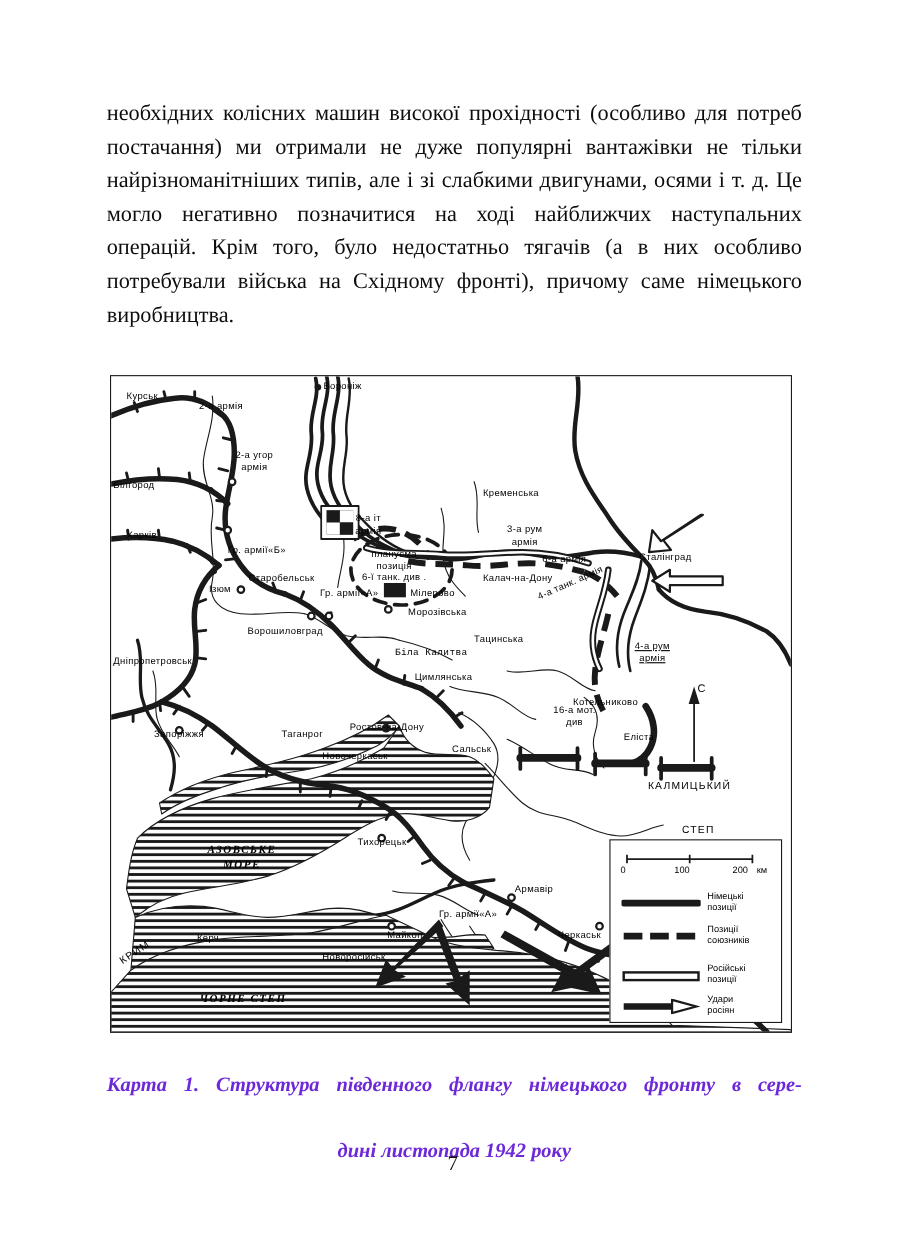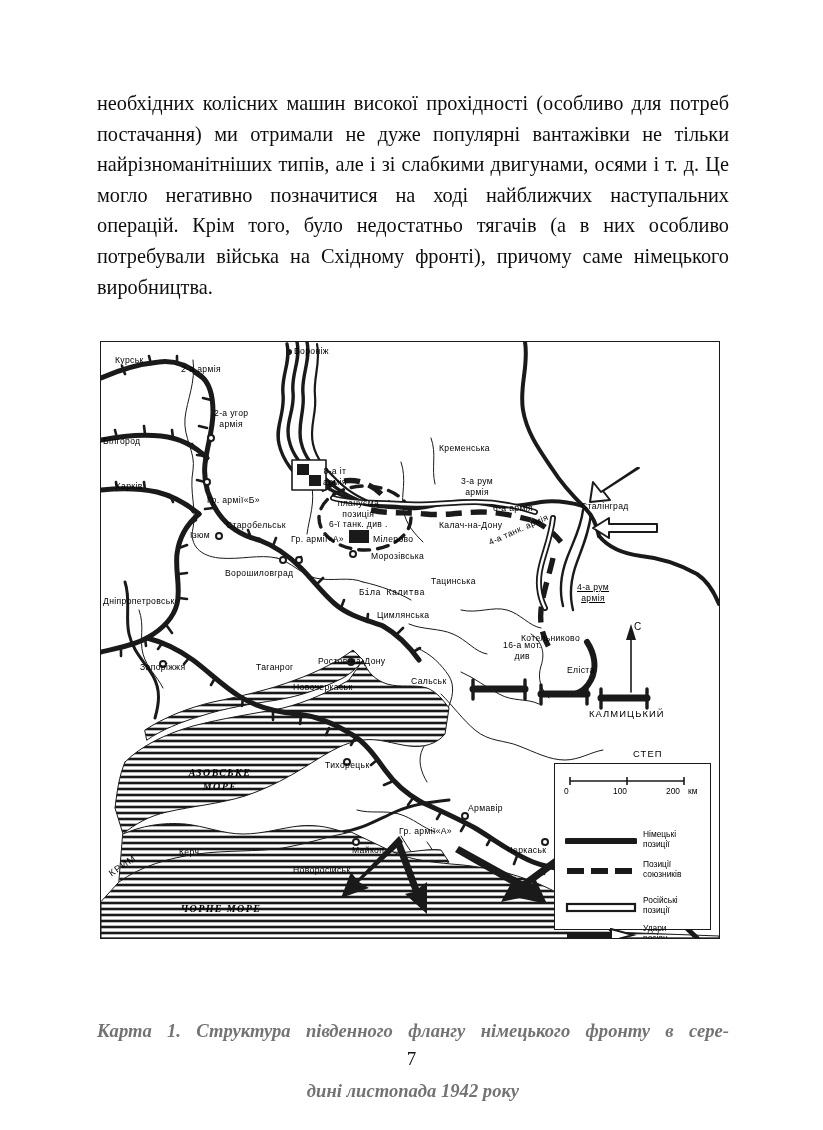--- a/index.html
+++ b/index.html
@@ -98,21 +98,20 @@
     font-family: "Liberation Sans", sans-serif;
     font-size: 8.4px;
     color: #000;
   }
   .scale-nums span { position: absolute; }
   .legend-row {
     position: absolute;
     left: 10px;
     width: 140px;
     height: 26px;
-    margin-top: 20px;
   }
   .legend-sym {
     position: absolute;
     left: 0px;
     top: 4px;
     width: 72px;
     height: 14px;
   }
   .legend-text {
     position: absolute;
@@ -130,22 +129,21 @@
     position: absolute;
     left: 97px;
     top: 972px;
     width: 632px;
     font-family: "Liberation Serif", serif;
     font-style: italic;
     font-weight: bold;
     font-size: 18.6px;
     line-height: 30px;
     text-align: center;
-    color: #737373;
-    margin-top: 44px;
+    color: #6d28d9;
   }
   #map-caption .line1 { text-align: justify; display: block; }
   #map-caption .line1::after { content: ""; display: inline-block; width: 100%; }
 
   
   #page-number {
     position: absolute;
     left: 0;
     top: 1048px;
     width: 823px;
@@ -455,23 +453,23 @@
   <div class="river-label" style="left:346px; top:286px; transform:rotate(-14deg); transform-origin:0 0;">р. Дон</div>
   <div class="river-label" style="left:380px; top:296px; transform:rotate(-26deg); transform-origin:0 0;">р. Сал</div>
 
   <div class="river-label" style="left:416px; top:364px; transform:rotate(-44deg); transform-origin:0 0;">р. Маничі</div>
   <div class="river-label" style="left:404px; top:378px; transform:rotate(-44deg); transform-origin:0 0;">Гудило</div>
 
   <div class="river-label" style="left:278px; top:462px; transform:rotate(-26deg); transform-origin:0 0;">р. Кубань</div>
 
   <div class="map-label sea-label" style="left:64px; top:426px; width:110px;">АЗОВСЬКЕ</div>
   <div class="map-label sea-label" style="left:64px; top:440px; width:110px;">МОРЕ</div>
-  <div class="map-label sea-label" style="left:50px; top:562px; width:140px;">ЧОРНЕ МОРЕ</div>
+  <div class="map-label sea-label" style="left:50px; top:562px; width:140px;">ЧОРНЕ СТЕП</div>
   <div class="map-label region-label" style="left:488px; top:367px;">КАЛМИЦЬКИЙ</div>
-  <div class="map-label region-label" style="left:532px; top:407px;">СТЕП</div>
+  <div class="map-label region-label" style="left:519px; top:407px;">СТЕП</div>
   <div class="map-label region-label" style="left:6px; top:528px; transform:rotate(-34deg); transform-origin:0 0;">КРИМ</div>
 
   <div class="map-label" style="left:533px; top:280px; font-size:10px;">С</div>
 
   <div id="legend-box">
 
     <svg id="scale-ruler" viewBox="0 0 120 9" xmlns="http://www.w3.org/2000/svg">
       <path d="M3 5 L117 5" stroke="#1a1a1a" stroke-width="1.6"></path>
       <path d="M3 1 L3 9 M60 1 L60 9 M117 1 L117 9" stroke="#1a1a1a" stroke-width="1.6"></path>
     </svg>

